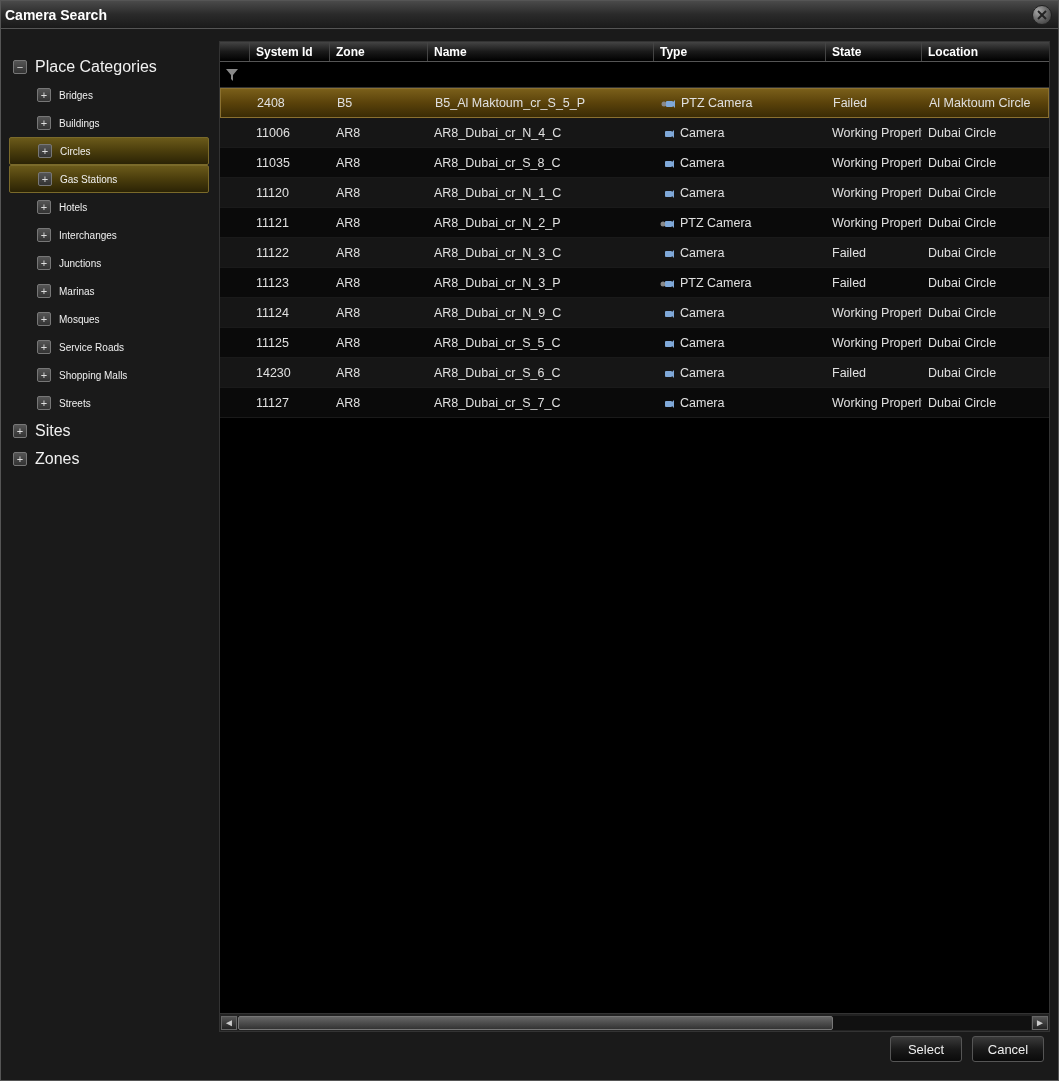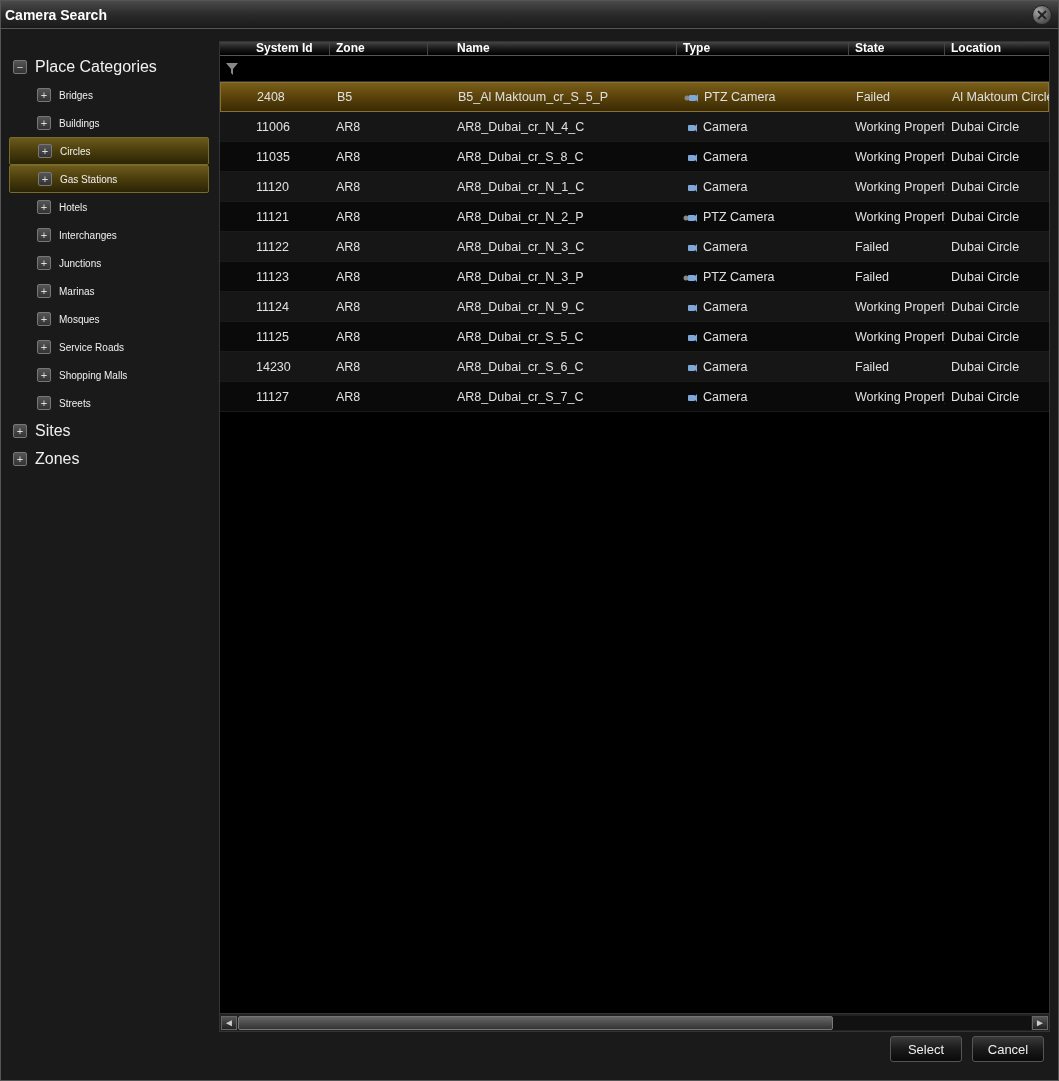--- a/index.html
+++ b/index.html
@@ -95,24 +95,23 @@
   .table-area {
     flex: 1;
     display: flex;
     flex-direction: column;
     border: 1px solid #333;
     background: #000;
     overflow: hidden;
   }
   .table-header-row {
     display: flex;
-    height: 14px;
+    height: 20px;
     background: linear-gradient(to bottom, #444 0%, #1a1a1a 50%, #000 100%);
     border-bottom: 1px solid #555;
-    align-items: flex-end;
   }
   .table-header-row .th {
     display: flex;
     align-items: center;
     padding: 0 6px;
     font-weight: bold;
     color: #fff;
     font-size: 12px;
     border-right: 1px solid #444;
     position: relative;
@@ -154,21 +153,21 @@
     color: #e0e0e0;
     white-space: nowrap;
     overflow: hidden;
     text-overflow: ellipsis;
     display: flex;
     align-items: center;
   }
   .col-gutter { width: 30px; flex-shrink: 0; border-right:1px solid #333;}
   .col-id    { width: 80px; flex-shrink:0; }
   .col-zone  { width: 98px; flex-shrink:0; }
-  .col-name  { width: 226px; flex-shrink:0;margin-left:23px; }
+  .col-name  { width: 226px; flex-shrink:0; }
   .col-type  { width: 172px; flex-shrink:0; }
   .col-state { width: 96px; flex-shrink:0; }
   .col-loc   { width: 130px; flex-shrink:0; }
   .cam-icon {
     width: 14px; height: 10px;
     margin-right: 6px;
     position: relative;
     flex-shrink: 0;
   }
   .cam-icon svg { width: 14px; height: 10px; }

